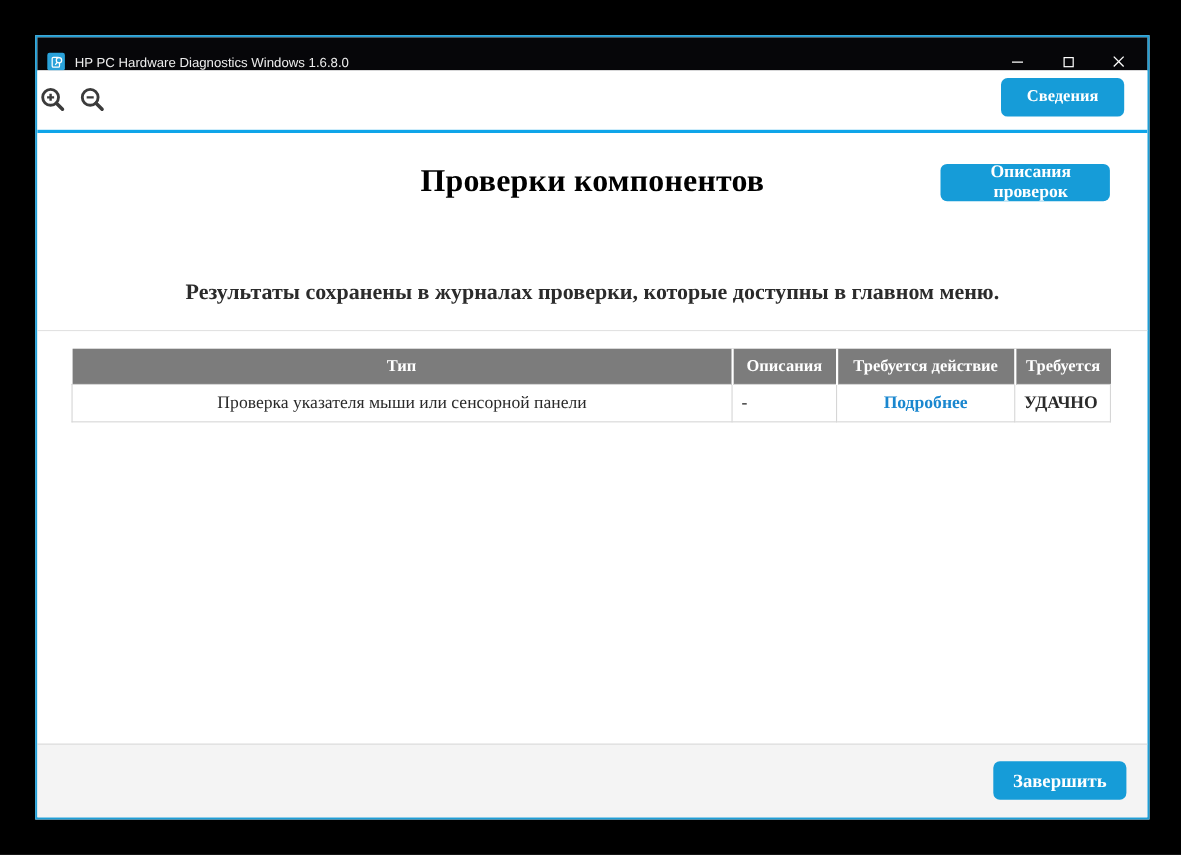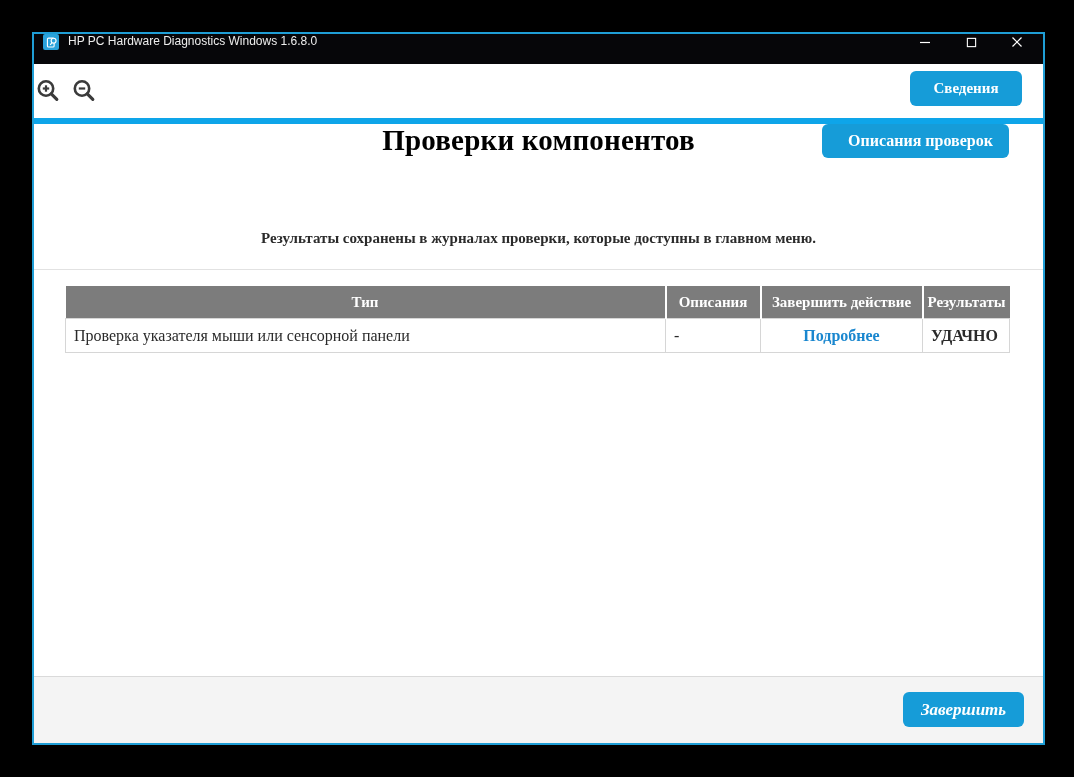--- a/index.html
+++ b/index.html
@@ -22,21 +22,21 @@
     background: #ffffff;
     display: flex;
     flex-direction: column;
   }
   
   .titlebar {
     height: 30px;
     flex: 0 0 30px;
     background: #060609;
     display: flex;
-    align-items: flex-start;
+    align-items: flex-end;
     padding-left: 9px;
     font-family: "Liberation Sans", sans-serif;
   }
   .app-icon {
     width: 16px;
     height: 16px;
     border-radius: 2px;
     background: #2aa2da;
     display: flex;
     align-items: center;
@@ -62,21 +62,21 @@
     display: flex;
     align-items: center;
     justify-content: center;
     cursor: default;
   }
   
   .toolbar {
     flex: 0 0 54px;
     position: relative;
     background: #ffffff;
-    border-bottom: 6px solid #0ea5e9;
+    border-bottom: 3px solid #0ea5e9;
     display: flex;
     align-items: center;
     gap: 8px;
   }
   .zoom-btn {
     width: 28px;
     height: 28px;
     display: flex;
     align-items: center;
     justify-content: center;
@@ -103,43 +103,44 @@
     font-size: 15px;
   }
   
   .main {
     flex: 1 1 auto;
     position: relative;
     background: #ffffff;
   }
   .heading-row {
     position: relative;
+    margin-top: 28px;
     height: 40px;
   }
   .page-title {
     margin: 0;
     text-align: center;
     font-size: 29px;
     font-weight: bold;
     color: #000000;
     letter-spacing: 0.2px;
   }
   .desc-btn {
     position: absolute;
     right: 34px;
     top: 0px;
-    width: 187px;
+    width: 154px;
     height: 34px;
     font-size: 16px;
     padding-left: 16px;
   }
   .note {
     margin-top: 66px;
     text-align: center;
-    font-size: 15px;
+    font-size: 20px;
     font-weight: bold;
     color: #2b2b2b;
   }
   .divider {
     margin-top: 22px;
     height: 1px;
     background: #e2e2e2;
     width: 100%;
   }
   
@@ -162,21 +163,21 @@
   }
   table.results th:first-child { border-left: none; }
   table.results td {
     border: 1px solid #d6d6d6;
     height: 33px;
     font-size: 16px;
     color: #2a2a2a;
     background: #ffffff;
     padding: 0 8px;
   }
-  td.cell-type { text-align: left; }
+  td.cell-type { text-align: center; }
   td.cell-instance { text-align: left; }
   td.cell-action { text-align: center; }
   .details-link {
     color: #1a87cf;
     font-weight: bold;
     text-decoration: none;
     cursor: pointer;
   }
   td.cell-result {
     background: #90ee90;
@@ -192,21 +193,20 @@
     border-top: 1px solid #dadada;
     position: relative;
   }
   .finish-btn {
     position: absolute;
     right: 19px;
     top: 15px;
     width: 121px;
     height: 35px;
     font-size: 17px;
-    font-style: italic;
   }
   svg { display: block; }
 </style>
 </head>
 <body>
 
 <div class="window">
 
   <div class="titlebar">
     <div class="app-icon">
@@ -270,22 +270,22 @@
       <colgroup>
         <col style="width:600px">
         <col style="width:95px">
         <col style="width:162px">
         <col style="width:87px">
       </colgroup>
       <thead>
         <tr>
           <th>Тип</th>
           <th>Описания</th>
-          <th>Завершить действие</th>
-          <th>Результаты</th>
+          <th>Требуется действие</th>
+          <th>Требуется</th>
         </tr>
       </thead>
       <tbody>
         <tr>
           <td class="cell-type">Проверка указателя мыши или сенсорной панели</td>
           <td class="cell-instance">-</td>
           <td class="cell-action">
             <span class="details-link">Подробнее</span>
           </td>
           <td class="cell-result">УДАЧНО</td>

